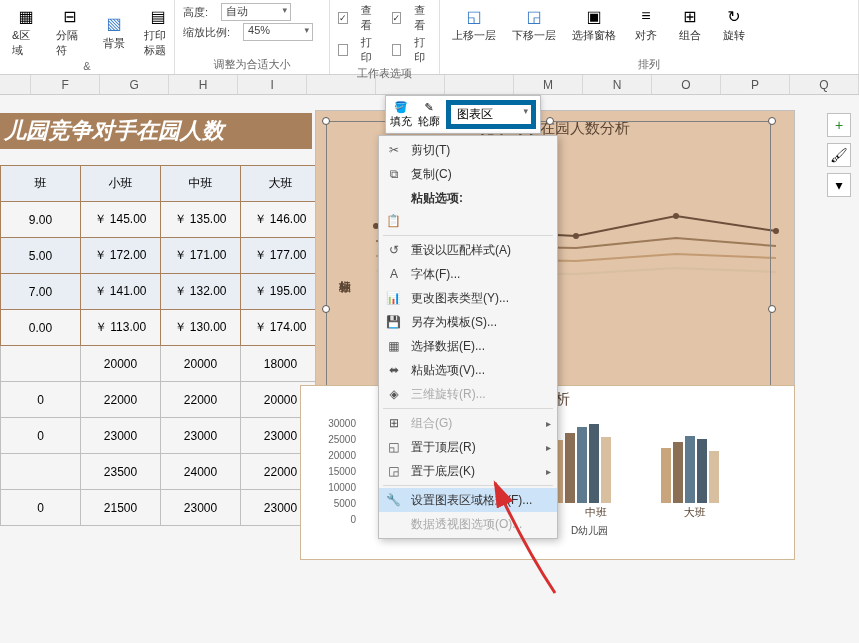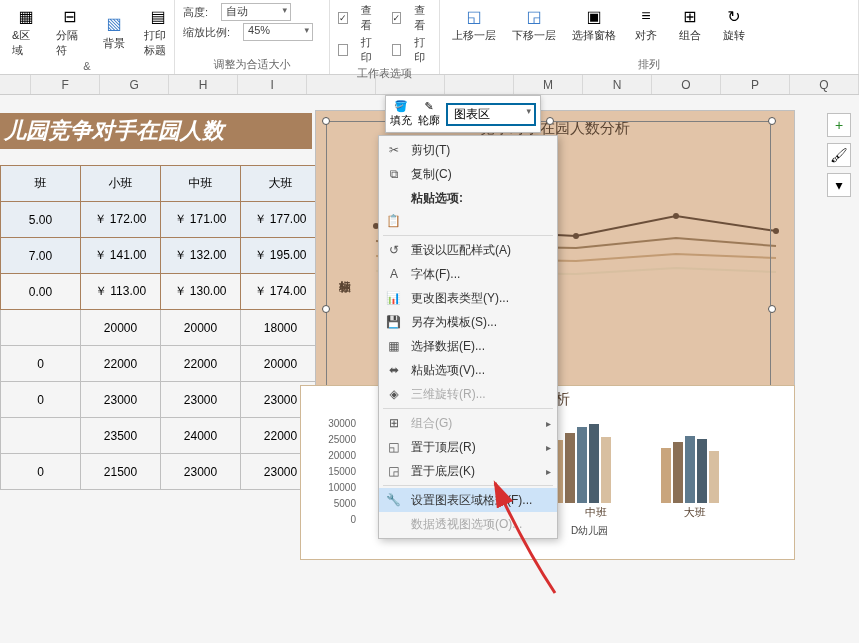--- a/index.html
+++ b/index.html
@@ -54,21 +54,21 @@
 .bar.c1{background:#c9a57d;} .bar.c2{background:#8a6f55;} .bar.c3{background:#5e7a8e;} .bar.c4{background:#4a5e6d;} .bar.c5{background:#d8bfa0;}
 .yticks { position:absolute; left:5px; top:30px; font-size:10px; color:#666; line-height:16px; text-align:right; width:50px; }
 .xlbls { display:flex; justify-content:space-around; font-size:11px; color:#5a4432; padding:2px 50px 0 70px; }
 .legend { text-align:center; font-size:10px; color:#444; padding-top:4px; }
 .legend span { margin:17px 6px; }
 .legend .sw { display:inline-block; width:8px; height:8px; margin-right:2px; vertical-align:middle; }
 
 
 .minitb { position:absolute; left:385px; top:0; background:#fff; border:1px solid #c0c0c0; box-shadow:0 2px 6px rgba(0,0,0,.2); padding:4px; display:flex; gap:6px; align-items:center; }
 .minitb .mcol { display:flex; flex-direction:column; align-items:center; font-size:11px; }
-.minitb .dd { border:2px solid #0369a1; padding:1px 18px 1px 6px; font-size:12px; min-width:90px; position:relative; }
+.minitb .dd { border:5px solid #0369a1; padding:1px 18px 1px 6px; font-size:12px; min-width:90px; position:relative; }
 .minitb .dd::after { content:"▾"; position:absolute; right:3px; font-size:9px; color:#666; }
 
 
 .ctx { position:absolute; left:378px; top:40px; width:180px; background:#f5f5f5; border:1px solid #bfbfbf; box-shadow:2px 2px 8px rgba(0,0,0,.25); padding:2px 0; z-index:50; }
 .ctx-item { display:flex; align-items:center; height:24px; padding:0 8px 0 6px; font-size:12px; color:#333; gap:8px; position:relative; }
 .ctx-item:hover, .ctx-item.hl { background:#cde3f8; }
 .ctx-item.dis { color:#aaa; }
 .ctx-ico { width:18px; height:18px; display:flex; align-items:center; justify-content:center; font-size:12px; color:#555; }
 .ctx-sub::after { content:"▸"; position:absolute; right:6px; color:#666; font-size:10px; }
 .ctx-sep { height:1px; background:#d8d8d8; margin:2px 4px; }
@@ -192,20 +192,26 @@
 <div class="sheet">
   <div class="banner">儿园竞争对手在园人数</div>
 
   <table class="tbl">
     <tbody>
         <tr class="sec">
           <th>班</th>
           <th>小班</th>
           <th>中班</th>
           <th>大班</th>
+        </tr>
+    <tr>
+          <td>9.00</td>
+          <td>￥ 145.00</td>
+          <td>￥ 135.00</td>
+          <td>￥ 146.00</td>
         </tr>
     <tr class="sec">
           <td>5.00</td>
           <td>￥ 172.00</td>
           <td>￥ 171.00</td>
           <td>￥ 177.00</td>
         </tr>
     <tr class="sec">
           <td>7.00</td>
           <td>￥ 141.00</td>

